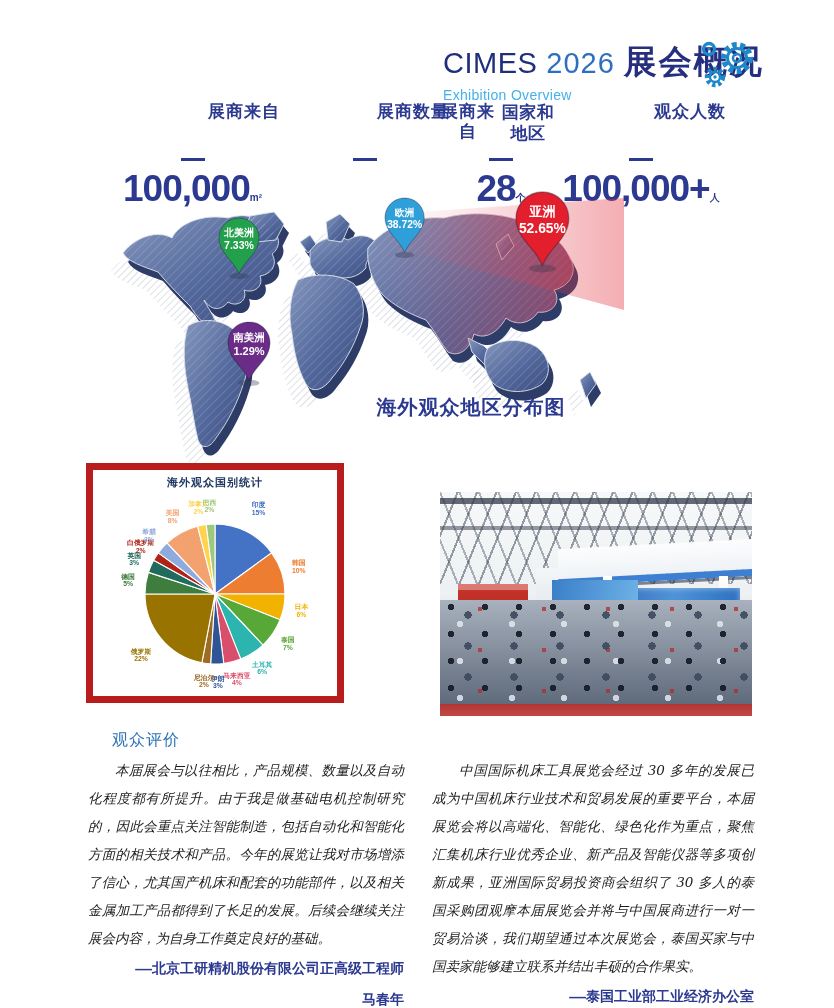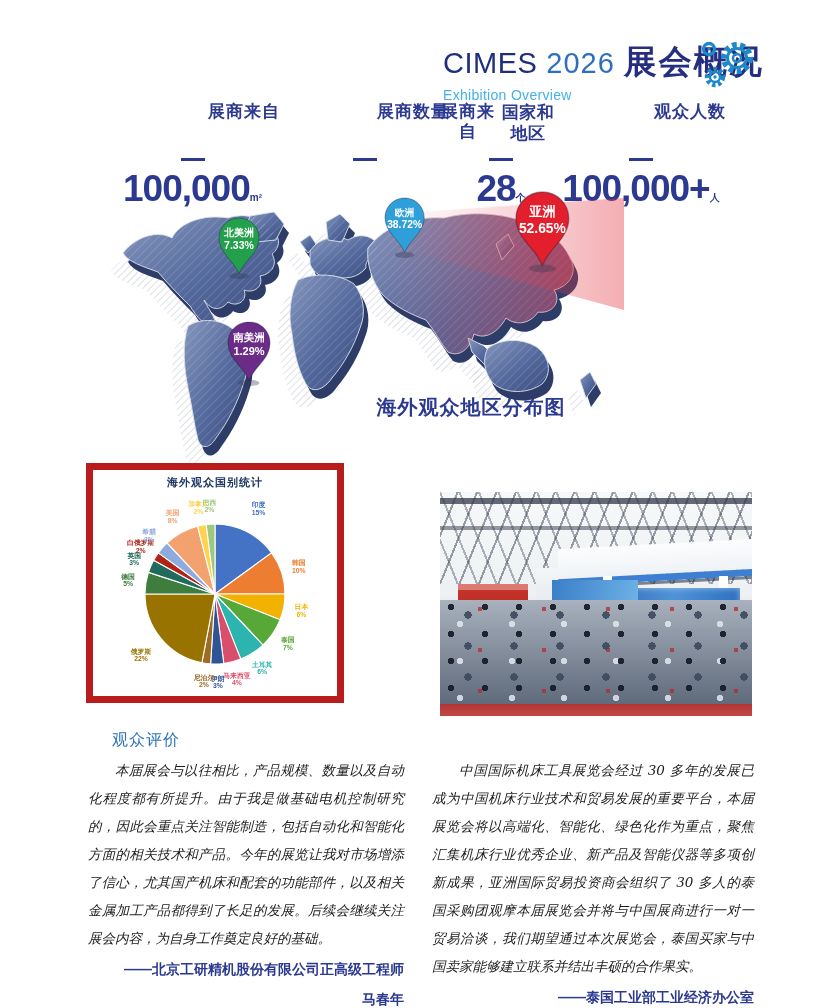--- a/index.html
+++ b/index.html
@@ -68,21 +68,21 @@
     background-size:34px 27px,46px 31px,52px 37px,64px 41px,100% 100%;}
   .ph-floor{position:absolute;left:0;right:0;bottom:0;height:12px;background:linear-gradient(#b23434,#c14a44);}
 
   
   .review-heading{position:absolute;left:92px;top:730px;font-size:16px;font-weight:normal;color:#2e74b5;letter-spacing:1px;margin-left:20px;}
   .review-col{position:absolute;font-family:"DejaVu Serif","Liberation Serif",serif;font-style:italic;
     font-size:13.5px;line-height:28px;text-align:justify;color:#1c1c1c;}
   .review-col .para{text-indent:2em;}
   .review-col.left{left:88px;top:756px;width:316px;}
   .review-col.right{left:432px;top:756px;width:322px;}
-  .attrib{font-family:Liberation Sans, sans-serif;font-style:normal;font-weight:bold;color:#2b3990;
+  .attrib{font-family:Liberation Mono, monospace;font-style:normal;font-weight:bold;color:#2b3990;
     text-align:right;font-size:14px;line-height:30px;margin-top:2px;}
   .attrib2{font-family:"Liberation Sans",sans-serif;font-style:normal;font-weight:bold;color:#2b3990;
     text-align:right;font-size:14px;line-height:30px;}
 </style>
 </head>
 <body>
 
 <div class="page">
 
   <div class="header">

